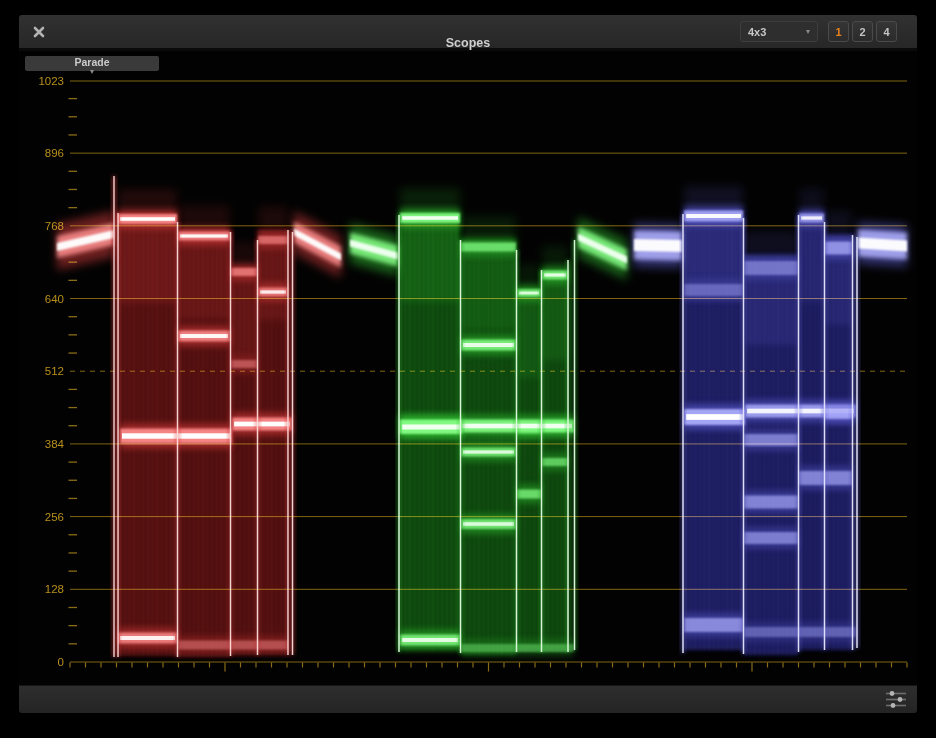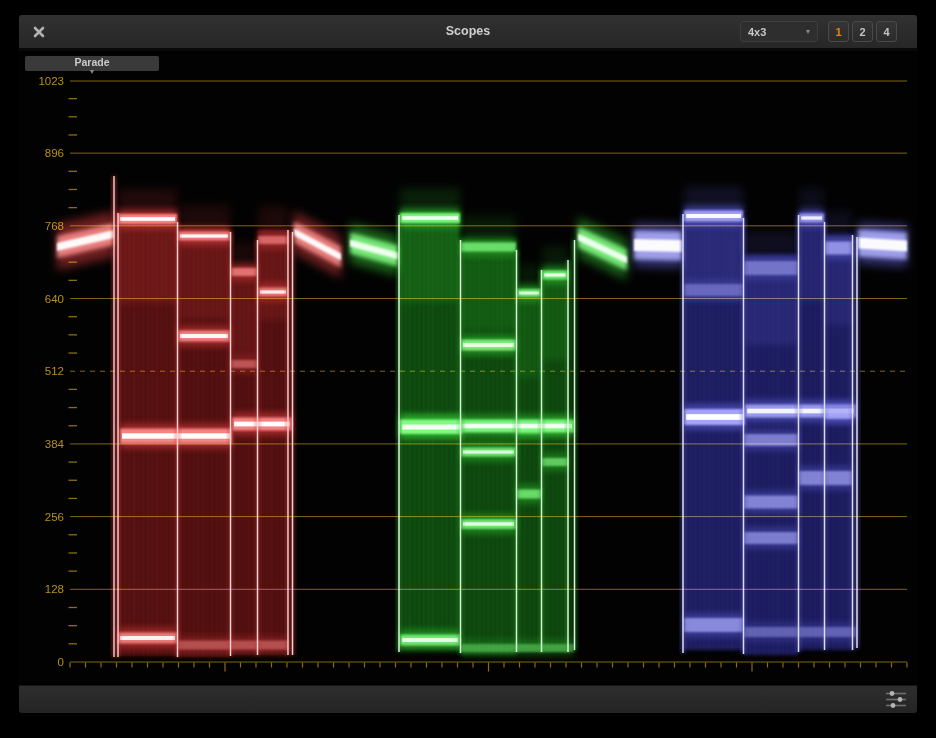--- a/index.html
+++ b/index.html
@@ -6,21 +6,21 @@
   body{width:936px;height:738px;position:relative;overflow:hidden;
        font-family:"Liberation Sans",sans-serif;}
   .window{position:absolute;left:19px;top:15px;width:898px;height:698px;
           background:#030303;border-radius:3px;}
   
   .titlebar{position:absolute;top:0;left:0;right:0;height:33px;
             background:linear-gradient(#313131,#272727);
             border-bottom:3px solid #0a0a0a;border-radius:3px 3px 0 0;}
   .close-btn{position:absolute;left:13px;top:10px;width:14px;height:14px;cursor:pointer;}
   .close-btn svg{display:block;}
-  .win-title{position:absolute;left:0;right:0;top:0;height:36px;line-height:33px;
+  .win-title{position:absolute;left:0;right:0;top:12px;height:36px;line-height:33px;
              text-align:center;font-size:12.5px;font-weight:bold;color:#cfcfcf;}
   .tb-right{position:absolute;right:20px;top:6px;height:21px;display:flex;align-items:center;}
   .aspect-dd{display:flex;align-items:center;justify-content:space-between;
              width:62px;height:19px;background:#2e2e2e;border:1px solid #3e3e3e;
              border-radius:3px;padding:0 7px;margin-right:7px;cursor:pointer;}
   .aspect-dd .val{font-size:11px;font-weight:bold;color:#c8c8c8;}
   .tri{color:#8a8a8a;font-size:8px;line-height:1;}
   .lbtn{width:19px;height:19px;margin-left:3px;border:1px solid #4a4a4a;border-radius:3px;
         background:linear-gradient(#353535,#2b2b2b);color:#c4c4c4;font-size:11px;
         font-weight:bold;display:flex;align-items:center;justify-content:center;cursor:pointer;}

